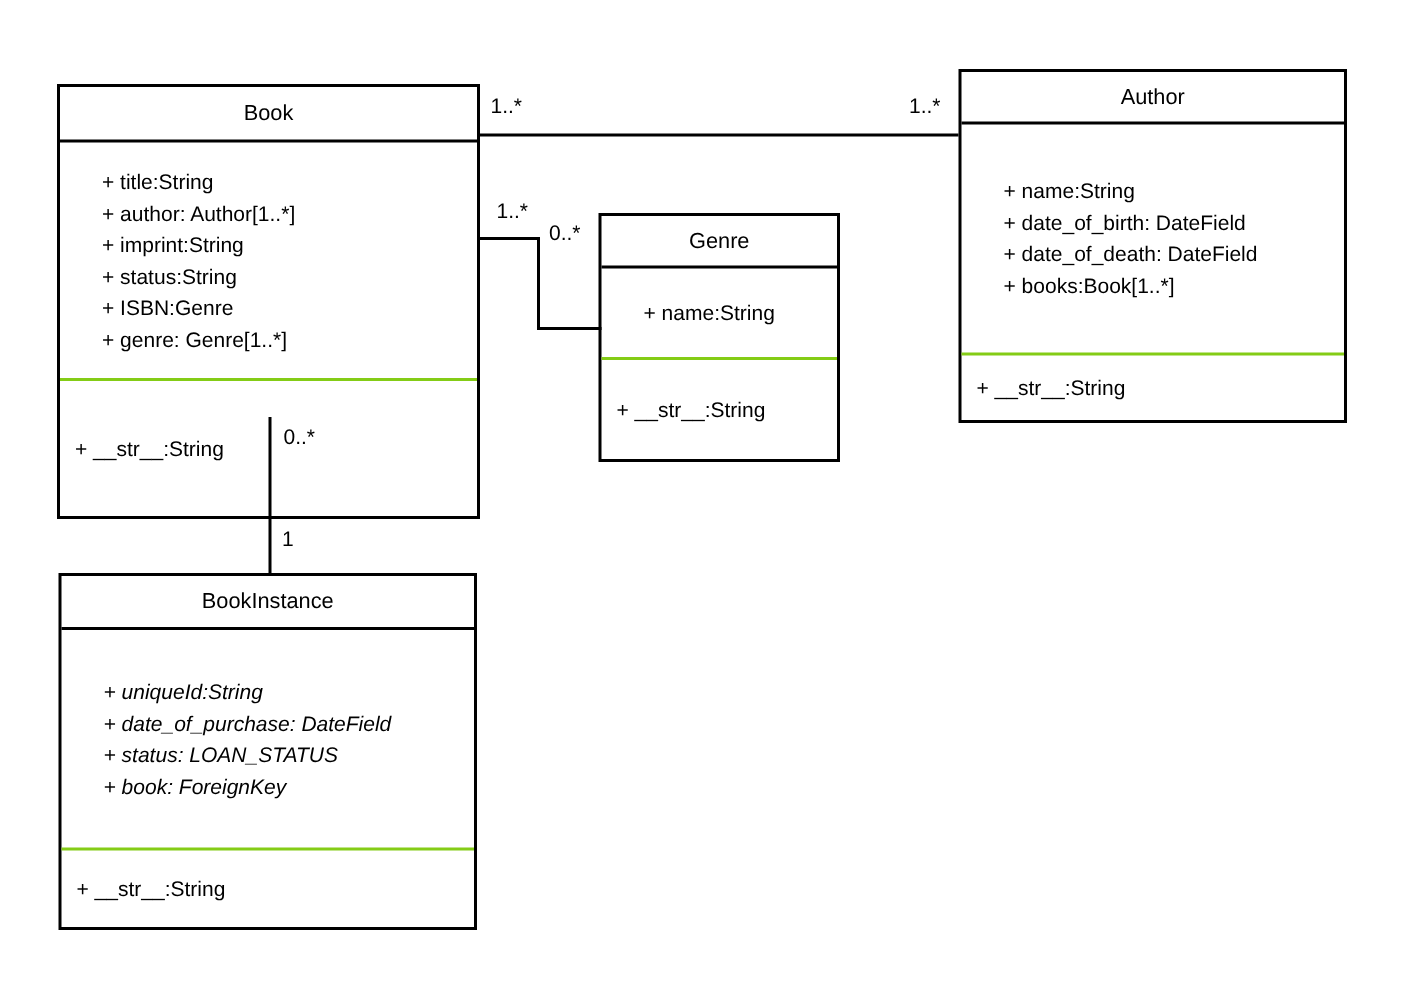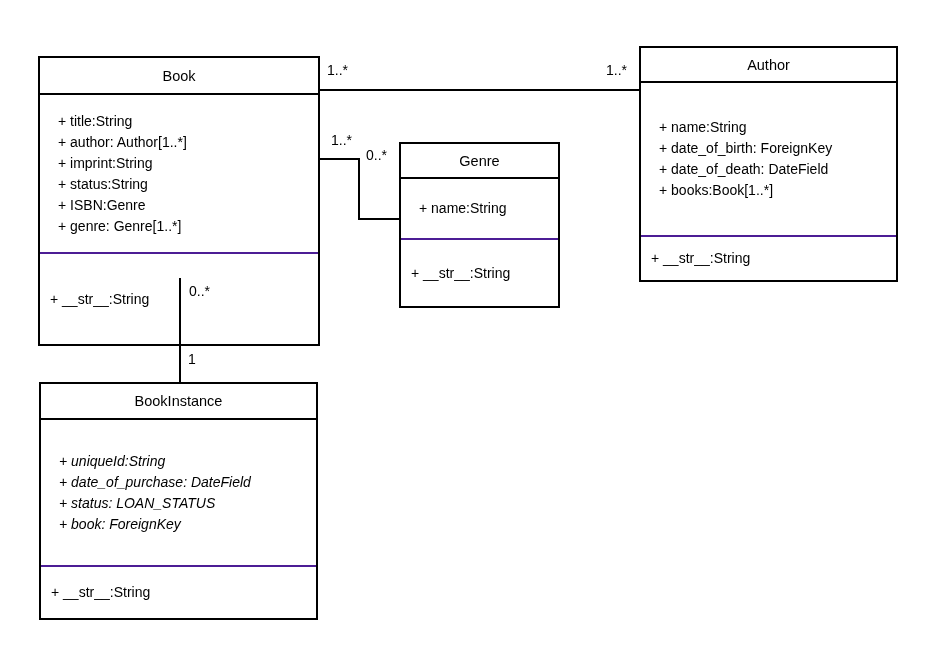--- a/index.html
+++ b/index.html
@@ -23,25 +23,25 @@
     font-size: 14px;
   }
   .uml-title {
     border-bottom: 2px solid #000;
     display: flex;
     align-items: center;
     justify-content: center;
     font-size: 14.5px;
   }
   .uml-attrs {
-    border-bottom: 2px solid #4c1d95;
+    border-bottom: 2px solid #84cc16;
     display: flex;
     flex-direction: column;
     justify-content: center;
-    padding-left: 18px;
+    padding-left: 28px;
   }
   .uml-methods {
     flex: 1;
     display: flex;
     flex-direction: column;
     justify-content: center;
     padding-left: 10px;
   }
   .uml-line { line-height: 21px; white-space: pre; }
 
@@ -103,21 +103,21 @@
     </div>
     <div class="uml-methods">
       <div class="uml-line">+ __str__:String</div>
     </div>
   </div>
 
   <div class="uml-class" id="class-author">
     <div class="uml-title">Author</div>
     <div class="uml-attrs">
       <div class="uml-line">+ name:String</div>
-      <div class="uml-line">+ date_of_birth: ForeignKey</div>
+      <div class="uml-line">+ date_of_birth: DateField</div>
       <div class="uml-line">+ date_of_death: DateField</div>
       <div class="uml-line">+ books:Book[1..*]</div>
     </div>
     <div class="uml-methods">
       <div class="uml-line">+ __str__:String</div>
     </div>
   </div>
 
   <div class="uml-class" id="class-genre">
     <div class="uml-title">Genre</div>

